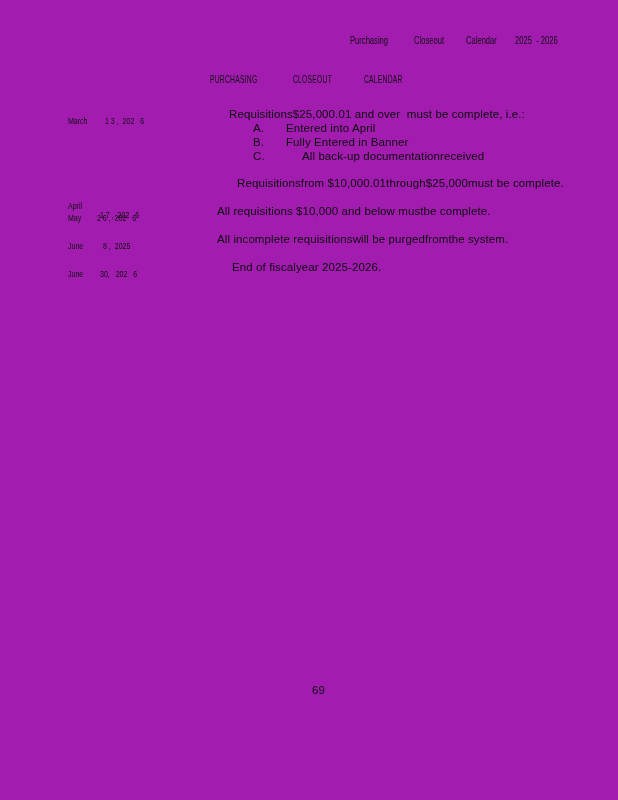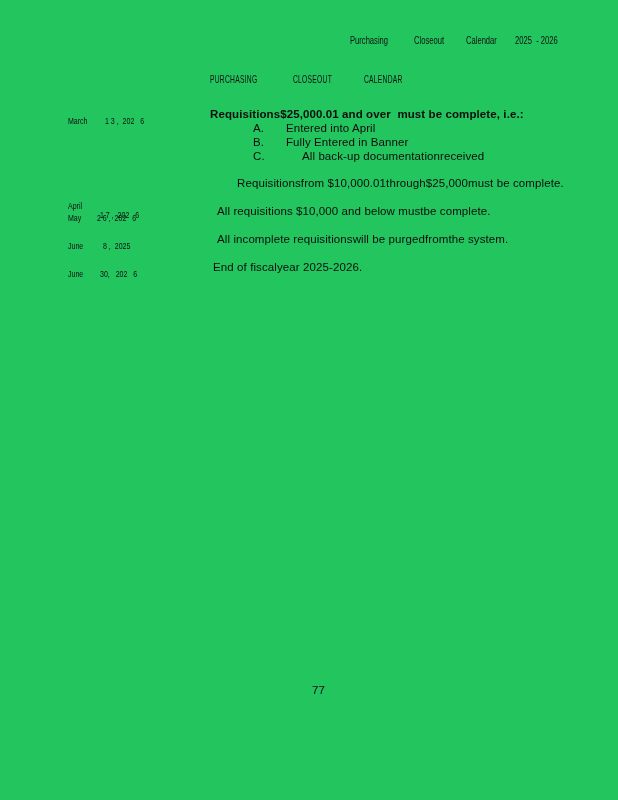--- a/index.html
+++ b/index.html
@@ -4,21 +4,21 @@
 <style>
   html, body {
     margin: 0;
     padding: 0;
     background: #ffffff;
   }
   .page {
     position: relative;
     width: 618px;
     height: 800px;
-    background: #22c55e;
+    background: #a21caf;
     overflow: hidden;
     font-family: "Liberation Sans", sans-serif;
     color: #0d0d0d;
   }
   .abs {
     position: absolute;
     white-space: pre;
     line-height: 1;
   }
   
@@ -64,21 +64,21 @@
 
   <div>
     <span class="abs" style="left:210px; top:70px;"><span class="cond-title">PURCHASING</span></span>
     <span class="abs" style="left:293px; top:70px;"><span class="cond-title">CLOSEOUT</span></span>
     <span class="abs" style="left:364px; top:70px;"><span class="cond-title">CALENDAR</span></span>
   </div>
 
   <div>
     <span class="abs" style="left:68px; top:111px;"><span class="cond-date">March</span></span>
     <span class="abs" style="left:105px; top:111px;"><span class="cond-date">1 3 ,  202   6</span></span>
-    <span class="abs body-text" style="left:210px; top:109px;font-weight:bold;">Requisitions$25,000.01 and over  must be complete, i.e.:</span>
+    <span class="abs body-text" style="left:229px; top:109px;">Requisitions$25,000.01 and over  must be complete, i.e.:</span>
     <span class="abs body-text" style="left:253px; top:123px;">A.</span>
     <span class="abs body-text" style="left:286px; top:123px;">Entered into April</span>
     <span class="abs body-text" style="left:253px; top:137px;">B.</span>
     <span class="abs body-text" style="left:286px; top:137px;">Fully Entered in Banner</span>
     <span class="abs body-text" style="left:253px; top:151px;">C.</span>
     <span class="abs body-text" style="left:286px; top:151px;margin-left:16px;">All back-up documentationreceived</span>
   </div>
 
   <div>
     <span class="abs" style="left:68px; top:180px;margin-top:16px;"><span class="cond-date">April</span></span>
@@ -94,18 +94,18 @@
 
   <div>
     <span class="abs" style="left:68px; top:236px;"><span class="cond-date">June</span></span>
     <span class="abs" style="left:103px; top:236px;"><span class="cond-date">8 ,  2025</span></span>
     <span class="abs body-text" style="left:217px; top:234px;">All incomplete requisitionswill be purgedfromthe system.</span>
   </div>
 
   <div>
     <span class="abs" style="left:68px; top:264px;"><span class="cond-date">June</span></span>
     <span class="abs" style="left:100px; top:264px;"><span class="cond-date">30,   202   6</span></span>
-    <span class="abs body-text" style="left:213px; top:262px;">End of fiscalyear 2025-2026.</span>
+    <span class="abs body-text" style="left:232px; top:262px;">End of fiscalyear 2025-2026.</span>
   </div>
 
-  <span class="abs body-text" style="left:312px; top:685px;">77</span>
+  <span class="abs body-text" style="left:312px; top:685px;">69</span>
 
 </div>
 
 </body></html>

